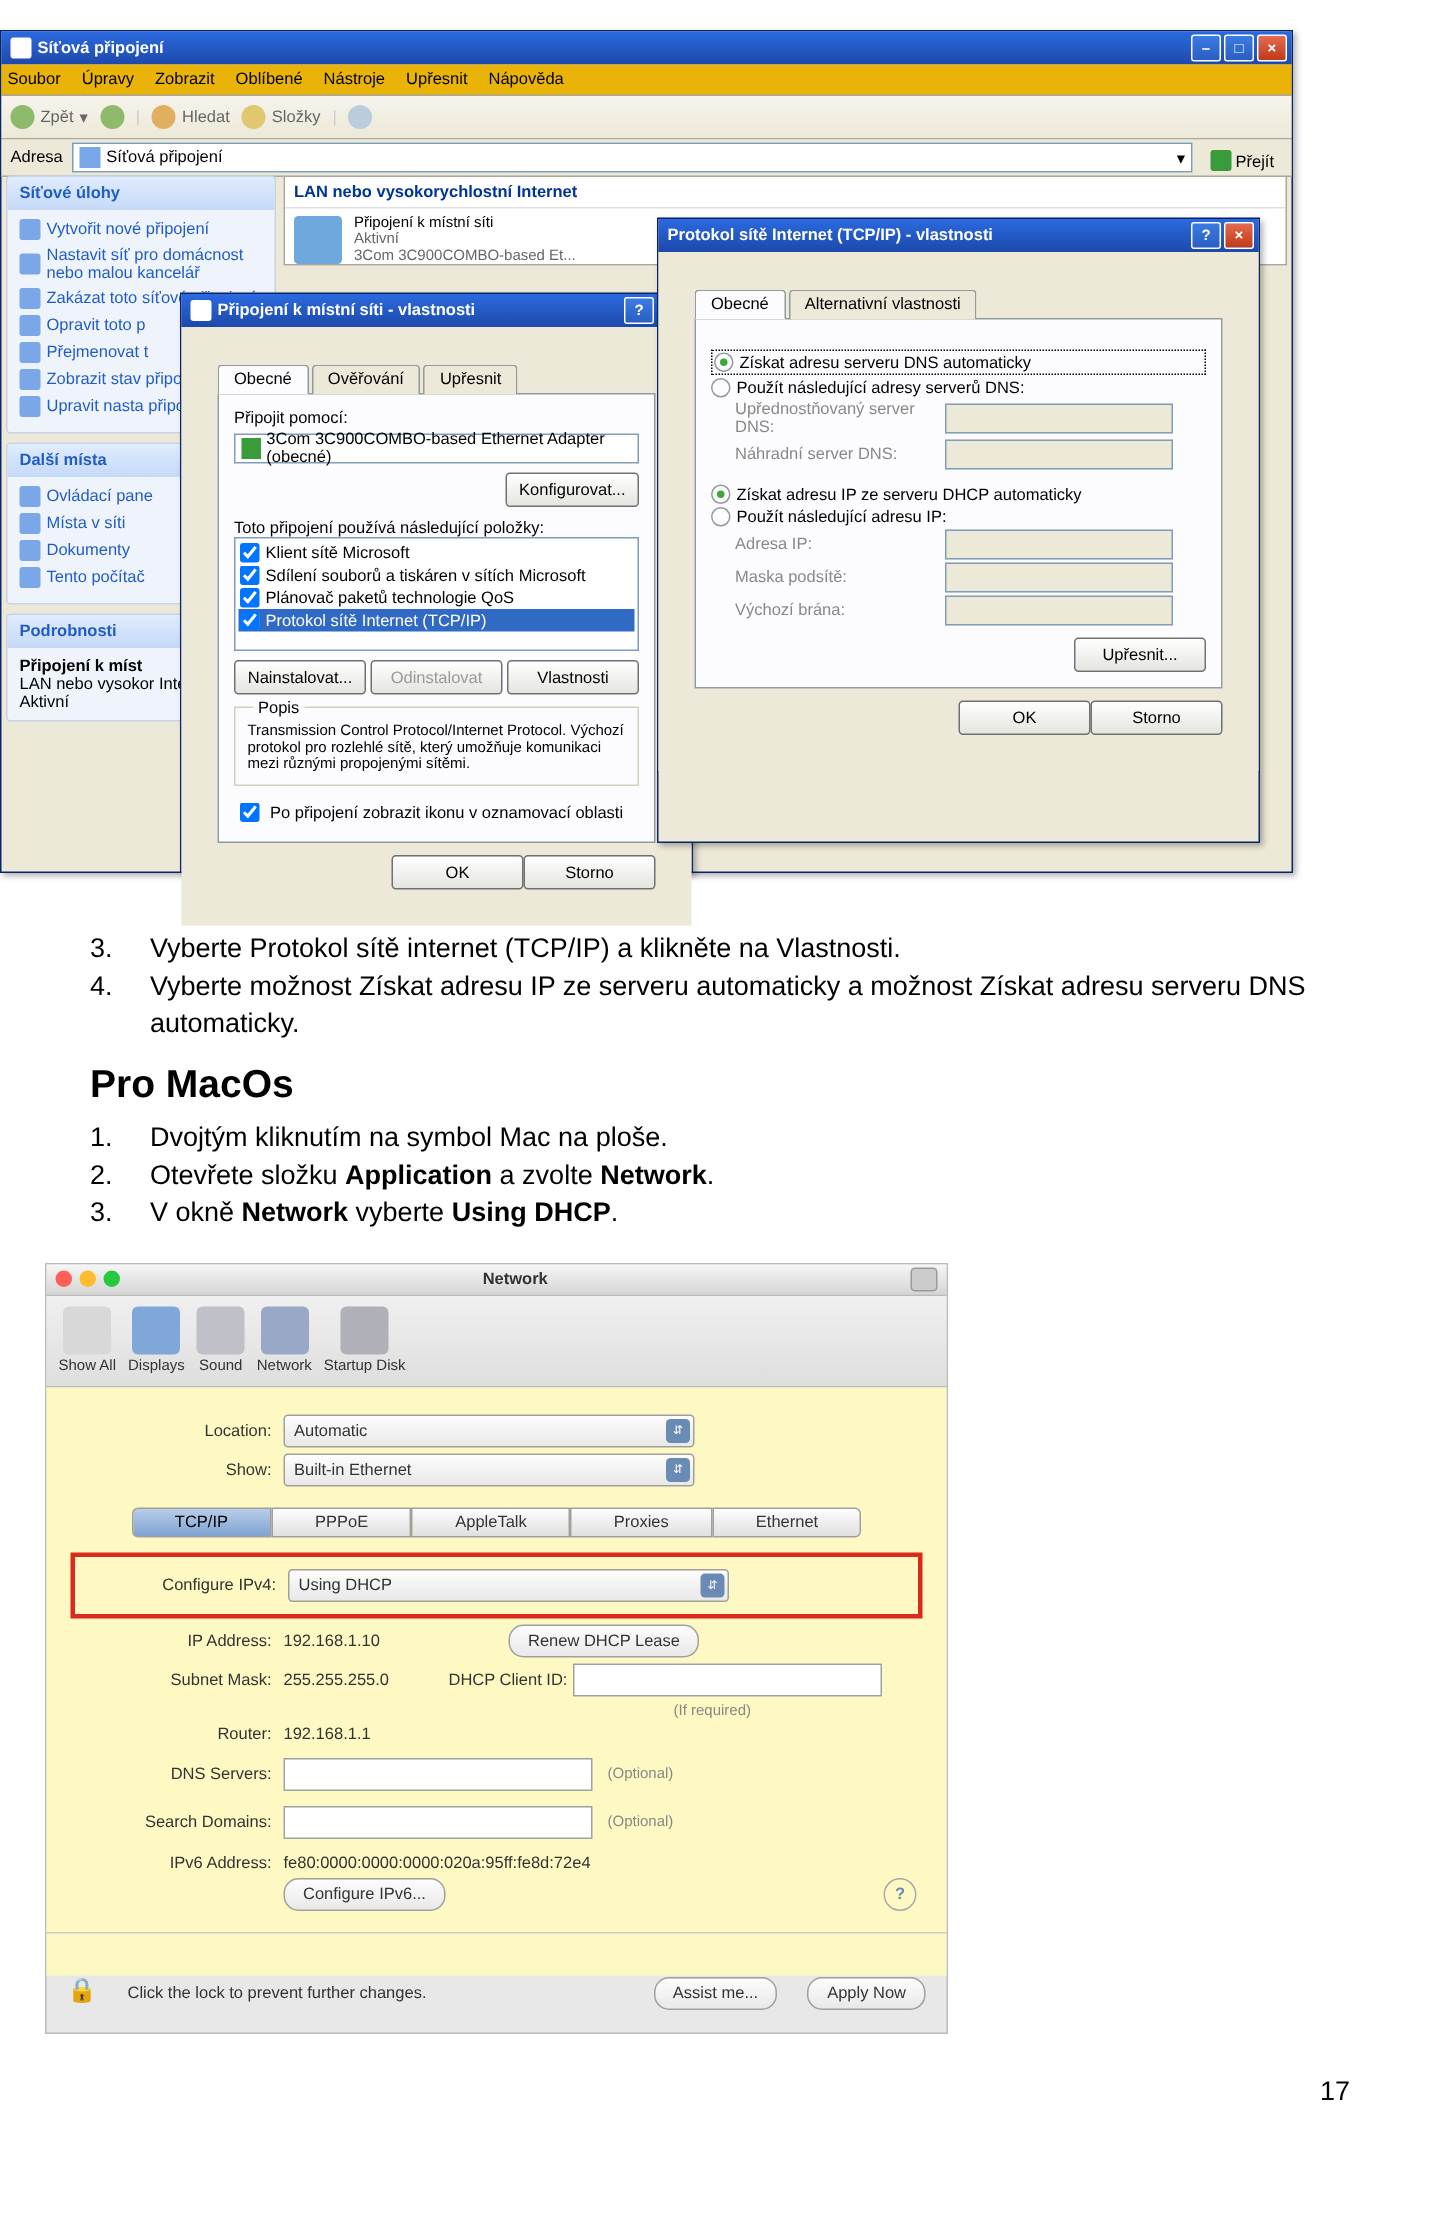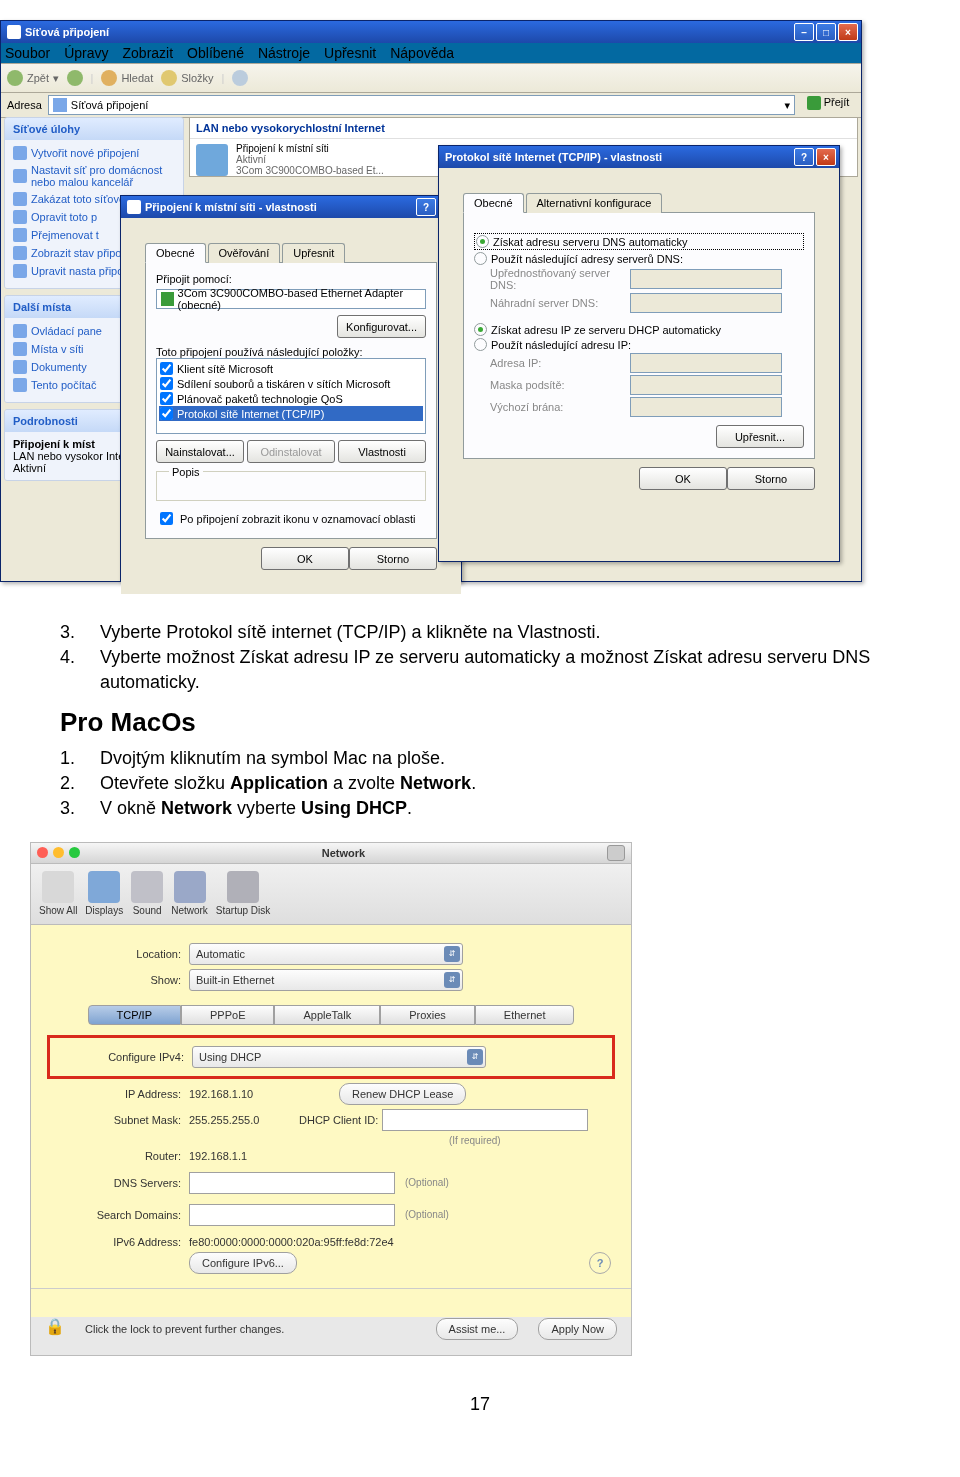--- a/index.html
+++ b/index.html
@@ -7,28 +7,28 @@
 
 .xp-block{position:relative;height:570px;margin-left:-60px;margin-right:-60px}
 .win{position:absolute;border:1px solid #0a246a;background:#ece9d8;box-shadow:2px 2px 4px rgba(0,0,0,.3)}
 .titlebar{height:22px;background:linear-gradient(to bottom,#2b6ae0,#1d49aa);color:#fff;display:flex;align-items:center;padding:0 3px 0 6px;font-weight:bold}
 .titlebar .ticon{width:14px;height:14px;margin-right:4px;background:#fff;border-radius:2px}
 .titlebar .caption{flex:1;white-space:nowrap;overflow:hidden}
 .winbtns{display:flex;gap:2px}
 .winbtn{width:18px;height:16px;border:1px solid #fff;border-radius:2px;display:flex;align-items:center;justify-content:center;font-size:10px;color:#fff;background:linear-gradient(to bottom,#3c7be4,#2a5ec2)}
 .winbtn.close{background:linear-gradient(to bottom,#e46b4f,#c03a17)}
 
-.menubar{height:20px;background:#0369a1;display:flex;align-items:center;padding:0 4px;font-size:14px;border-bottom:1px solid #aca899}
+.menubar{height:20px;background:#eab308;display:flex;align-items:center;padding:0 4px;font-size:11px;border-bottom:1px solid #aca899}
 .menubar span{margin-right:14px}
 .toolbar{height:28px;background:linear-gradient(to bottom,#f6f4ec,#ece9d8);display:flex;align-items:center;padding:0 6px;border-bottom:1px solid #aca899;gap:8px}
 .tbtn{display:flex;align-items:center;gap:4px;color:#666}
 .tbtn .ci{width:16px;height:16px;background:#8fb96b;border-radius:50%}
 .addressbar{height:24px;background:#ece9d8;display:flex;align-items:center;padding:0 6px;border-bottom:1px solid #aca899;gap:6px}
 .addr-in{flex:1;height:18px;background:#fff;border:1px solid #7f9db9;display:flex;align-items:center;padding:0 4px}
-.gobtn{width:54px;height:18px;display:flex;align-items:flex-start;justify-content:center;gap:3px}
+.gobtn{width:54px;height:18px;display:flex;align-items:flex-end;justify-content:center;gap:3px}
 .sidepanel{position:absolute;left:3px;top:96px;width:180px}
 .task-group{margin-bottom:6px;border:1px solid #c7d3e7;border-radius:3px;overflow:hidden}
 .task-head{height:22px;background:linear-gradient(to bottom,#e0ecff,#c5d9f7);padding:0 8px;display:flex;align-items:center;font-weight:bold;color:#215dc6}
 .task-body{background:#eff3fb;padding:6px 8px}
 .task-body div{color:#215dc6;margin-bottom:4px;display:flex;align-items:center;gap:4px}
 .task-body .sico{width:14px;height:14px;background:#7aa7e8;border-radius:2px;flex-shrink:0}
 .details-body{background:#eff3fb;padding:6px 8px;color:#000}
 .content-area{position:absolute;left:188px;top:96px;right:3px;background:#fff;border:1px solid #aca899;font-weight:bold}
 .grouphdr{padding:4px 6px;border-bottom:1px solid #e0e0e0;color:#003399}
 .item{display:flex;align-items:center;padding:4px 6px;gap:8px;font-weight:normal}
@@ -81,21 +81,21 @@
 .mac-tab:first-child{border-radius:4px 0 0 4px}
 .mac-tab:last-child{border-radius:0 4px 4px 0}
 .mac-tab.active{background:linear-gradient(to bottom,#b8cde8,#7fa3d1);color:#000}
 .mac-highlight{border:3px solid #d92a1c;padding:4px;margin:4px -4px}
 .mac-btn{height:20px;padding:0 12px;background:linear-gradient(to bottom,#fdfdfd,#e8e8e8);border:1px solid #a0a0a0;border-radius:10px;display:inline-flex;align-items:center;font-size:11px}
 .mac-input{height:18px;border:1px solid #a0a0a0;background:#fff;flex:1;max-width:200px}
 .mac-hr{border-top:1px solid #ccc;margin:14px -20px}
 .mac-footer{display:flex;align-items:center;padding:0 14px 14px 14px;gap:20px}
 .lock{width:20px;height:24px;display:inline-block}
 .lock::before{content:"🔒";font-size:16px}
-.pgno{text-align:center;font-family:Arial;font-size:18px;margin-top:38px}
+.pgno{text-align:right;font-family:Arial;font-size:18px;margin-top:28px}
 </style>
 </head>
 <body>
 
 <div class="page">
 <div class="xp-block">
 
 <div class="win" style="left:0;top:0;width:860px;height:560px">
   <div class="titlebar">
     <span class="ticon"></span>
@@ -268,20 +268,21 @@
                 <span>Protokol sítě Internet (TCP/IP)</span>
               </div>
       </div>
       <div class="btnrow" style="justify-content:space-between;margin-top:6px">
         <div class="btn">Nainstalovat...</div>
         <div class="btn" style="color:#999">Odinstalovat</div>
         <div class="btn">Vlastnosti</div>
       </div>
       <div class="groupbox">
         <span class="legend">Popis</span>
+        <div style="margin-top:-10px;font-size:10px">Transmission Control Protocol/Internet Protocol. Výchozí protokol pro rozlehlé sítě, který umožňuje komunikaci mezi různými propojenými sítěmi.</div>
       </div>
       <div style="display:flex;align-items:center;gap:4px;margin-top:8px">
               <input type="checkbox" checked="" style="">
               <span>Po připojení zobrazit ikonu v oznamovací oblasti</span>
             </div>
     </div>
     <div class="btnrow">
       <div class="btn">OK</div>
       <div class="btn">Storno</div>
     </div>
@@ -292,21 +293,21 @@
   <div class="titlebar">
     <span class="caption">Protokol sítě Internet (TCP/IP) - vlastnosti</span>
     <div class="winbtns">
       <div class="winbtn">?</div>
       <div class="winbtn close">×</div>
     </div>
   </div>
   <div class="dlg-body">
     <div class="tabstrip">
       <div class="tab active">Obecné</div>
-      <div class="tab">Alternativní konfigurace</div>
+      <div class="tab">Alternativní vlastnosti</div>
     </div>
     <div class="tabcontent">
       <div style="margin-top:10px">
         <div class="radio-row" style="border:1px dotted #000;padding:1px">
                 <span class="radio on"></span>
                 <span>Získat adresu serveru DNS automaticky</span>
               </div>
         <div class="radio-row">
                 <span class="radio"></span>
                 <span>Použít následující adresy serverů DNS:</span>

